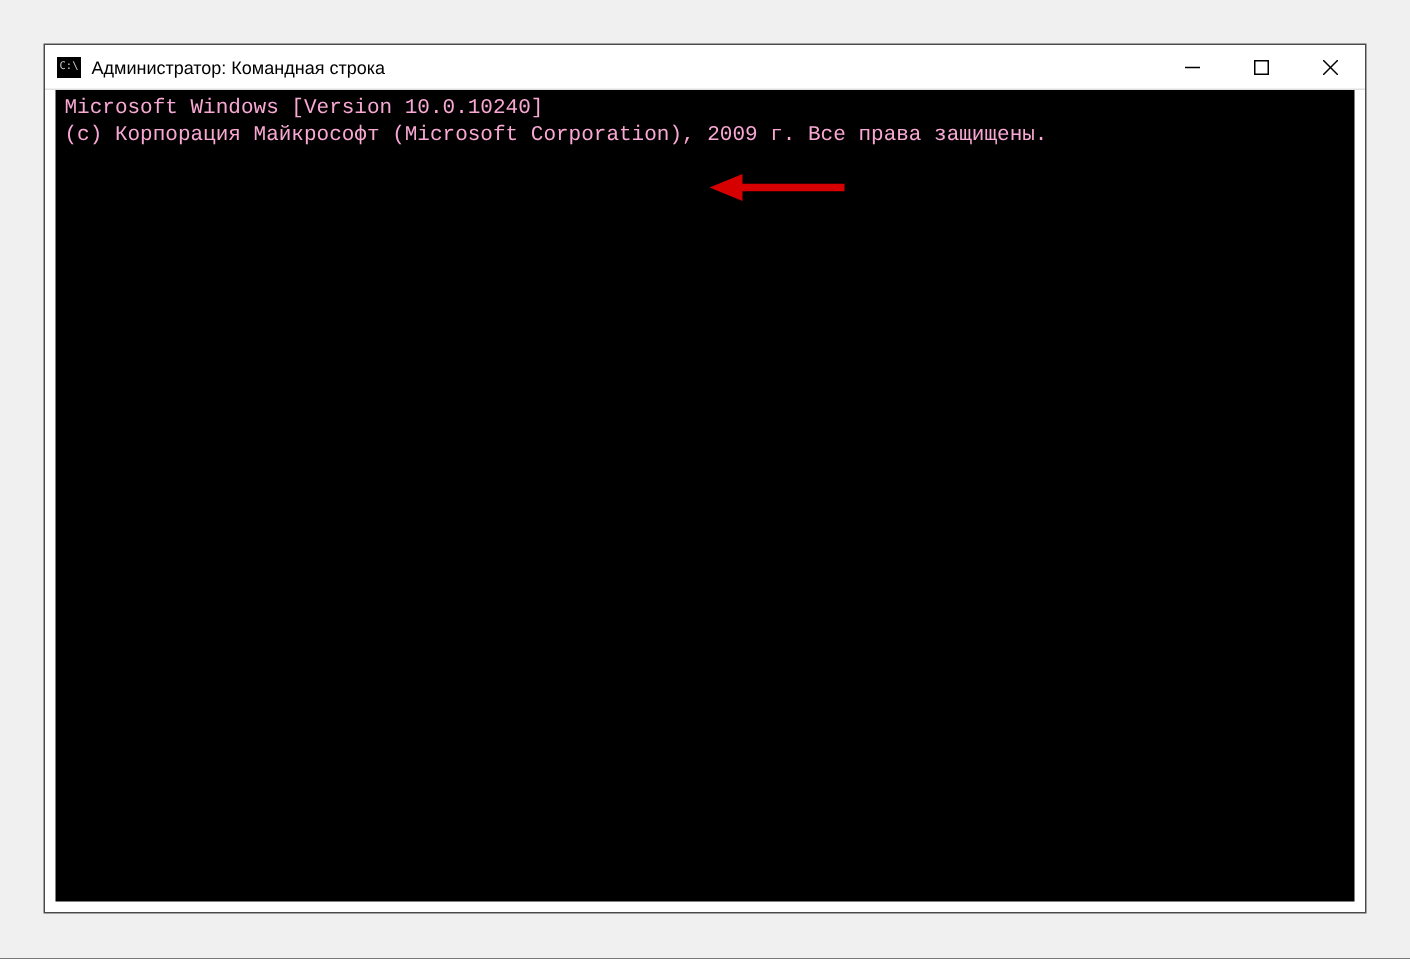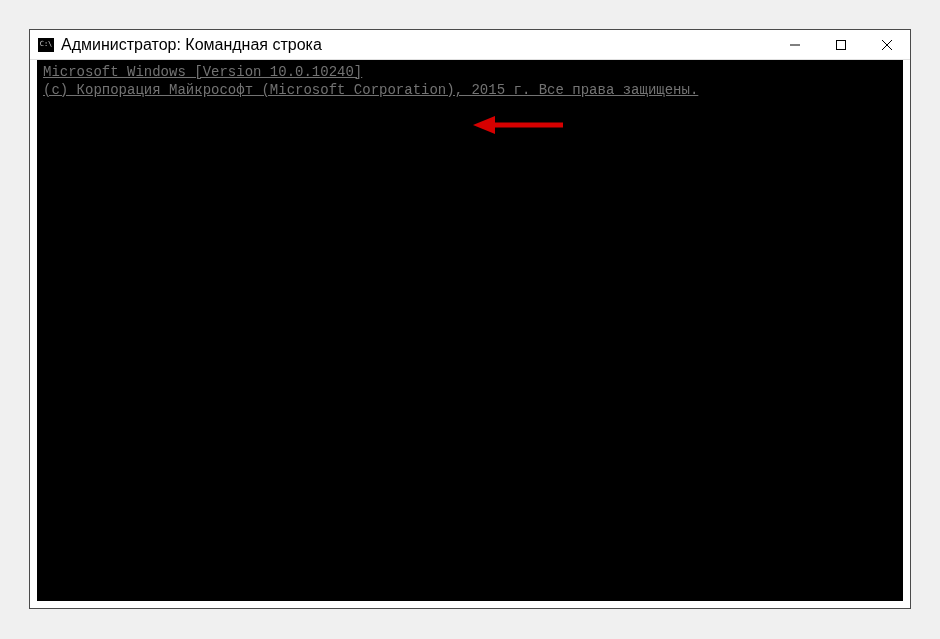--- a/index.html
+++ b/index.html
@@ -45,21 +45,21 @@
       justify-content: center;
     }
     .titlebar-icon::after {
       content: "C:\\";
       color: #ccc;
       font-size: 7px;
       font-family: Consolas, monospace;
       line-height: 1;
     }
     .titlebar-text {
-      font-size: 16px;
+      font-size: 12px;
       color: #000;
       flex: 1;
     }
     .window-controls {
       display: flex;
       height: 100%;
     }
     .win-btn {
       width: 46px;
       height: 100%;
@@ -72,25 +72,24 @@
       width: 10px;
       height: 10px;
     }
     .terminal {
       flex: 1;
       background: #000;
       padding: 4px 6px;
       font-family: Consolas, "Courier New", monospace;
       font-size: 14px;
       line-height: 1.25;
-      color: #737373;
+      color: #f9a8d4;
       overflow: hidden;
       position: relative;
       margin: 0 7px 7px 7px;
-      text-decoration: underline;
     }
     .terminal-line {
       white-space: pre;
     }
     .prompt-line {
       white-space: pre;
       display: inline;
     }
     .arrow-annotation {
       position: absolute;
@@ -120,21 +119,21 @@
       <div class="win-btn close">
         <svg viewBox="0 0 10 10">
             <line x1="0" y1="0" x2="10" y2="10" stroke="#000" stroke-width="1"></line>
             <line x1="10" y1="0" x2="0" y2="10" stroke="#000" stroke-width="1"></line>
           </svg>
       </div>
     </div>
   </div>
   <div class="terminal">
     <div class="terminal-line">Microsoft Windows [Version 10.0.10240]</div>
-    <div class="terminal-line">(c) Корпорация Майкрософт (Microsoft Corporation), 2015 г. Все права защищены.</div>
+    <div class="terminal-line">(c) Корпорация Майкрософт (Microsoft Corporation), 2009 г. Все права защищены.</div>
     <div class="terminal-line"></div>
   </div>
 </div>
 
 <svg class="arrow-annotation" width="100" height="24">
   <defs>
     <marker id="ahead" markerWidth="12" markerHeight="12" refX="2" refY="6" orient="auto">
       <polygon points="0,0 12,6 0,12" fill="#d60000"></polygon>
     </marker>
   </defs>

